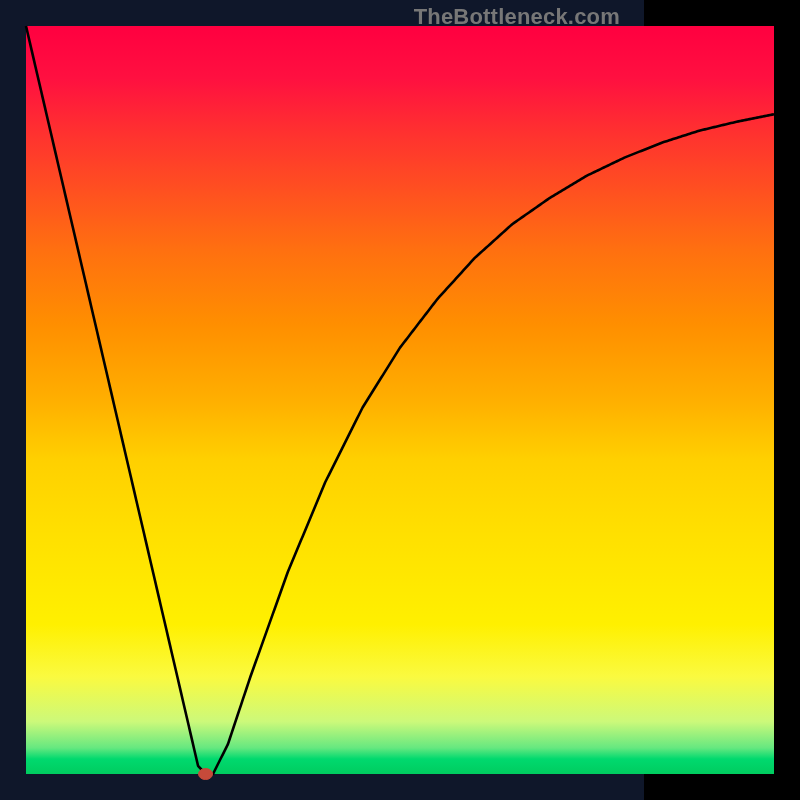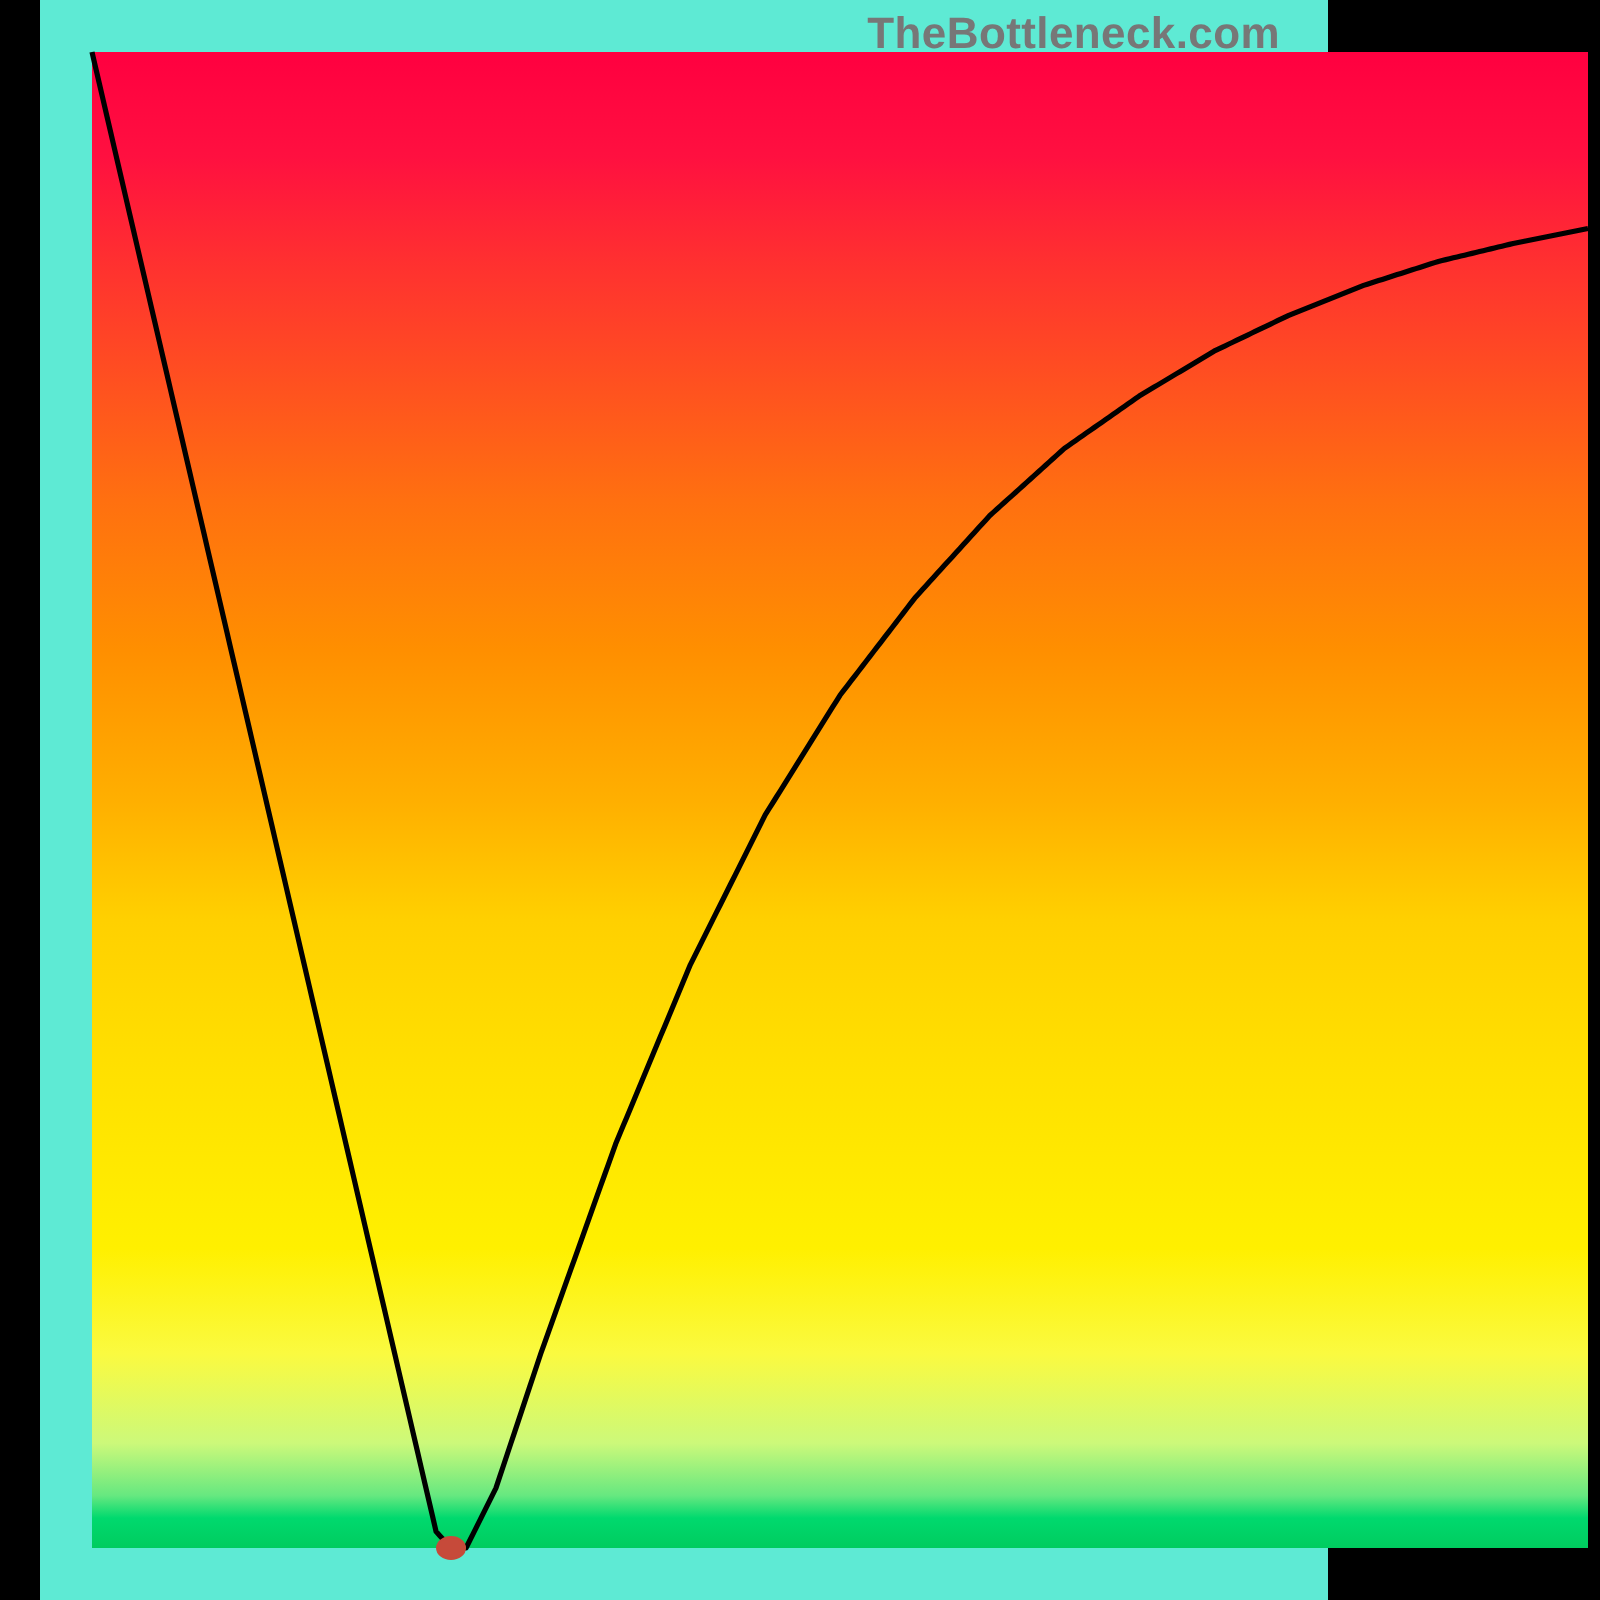--- a/index.html
+++ b/index.html
@@ -8,22 +8,21 @@
     width: 800px;
     height: 800px;
     background: #000000;
     overflow: hidden;
     font-family: Arial, Helvetica, sans-serif;
   }
   .frame {
     position: relative;
     width: 644px;
     height: 800px;
-    background: #5eead4;
-    margin-left: 20px;
+    background: #0f172a;
   }
   .watermark {
     position: absolute;
     top: 4px;
     right: 24px;
     color: #777777;
     font-size: 22px;
     font-weight: 600;
     letter-spacing: 0.2px;
     user-select: none;

